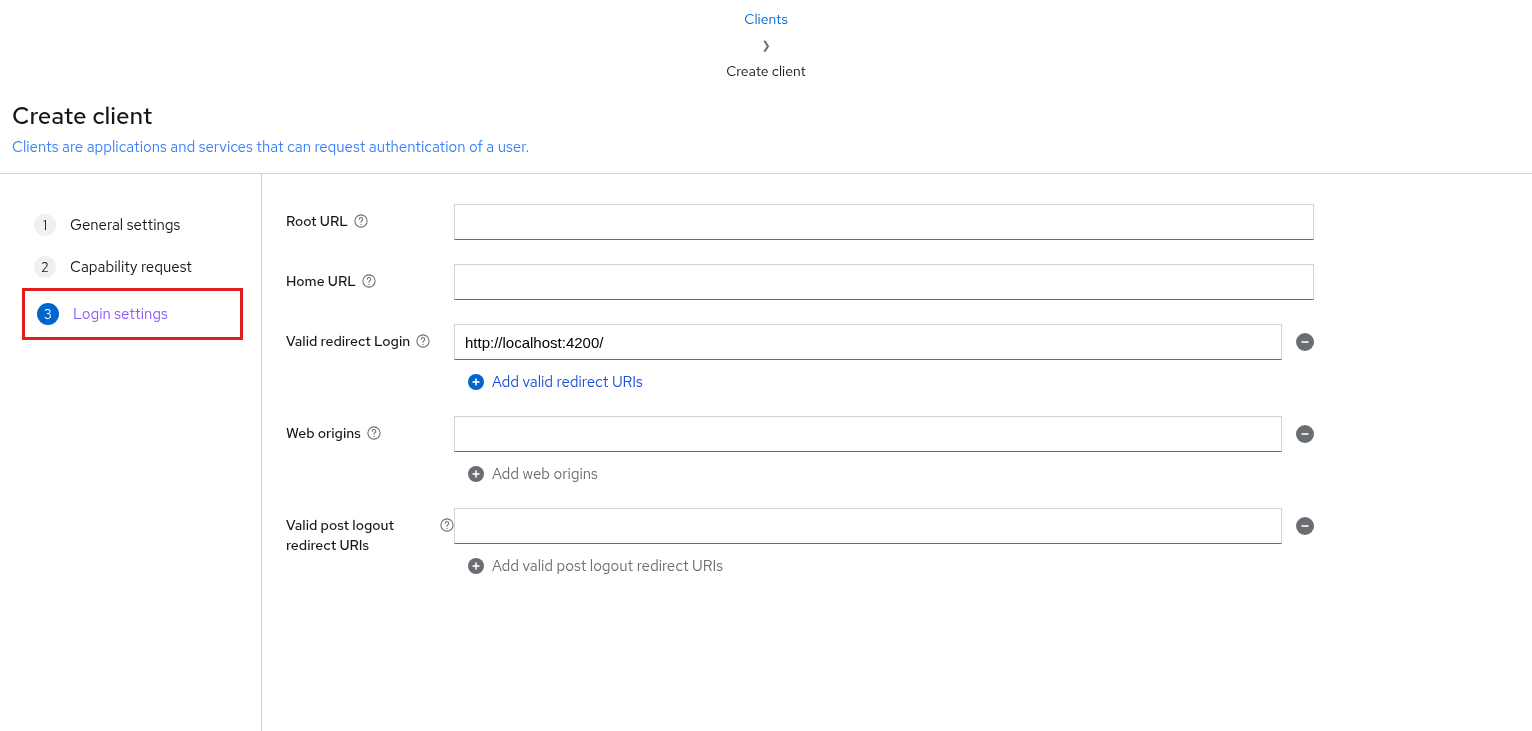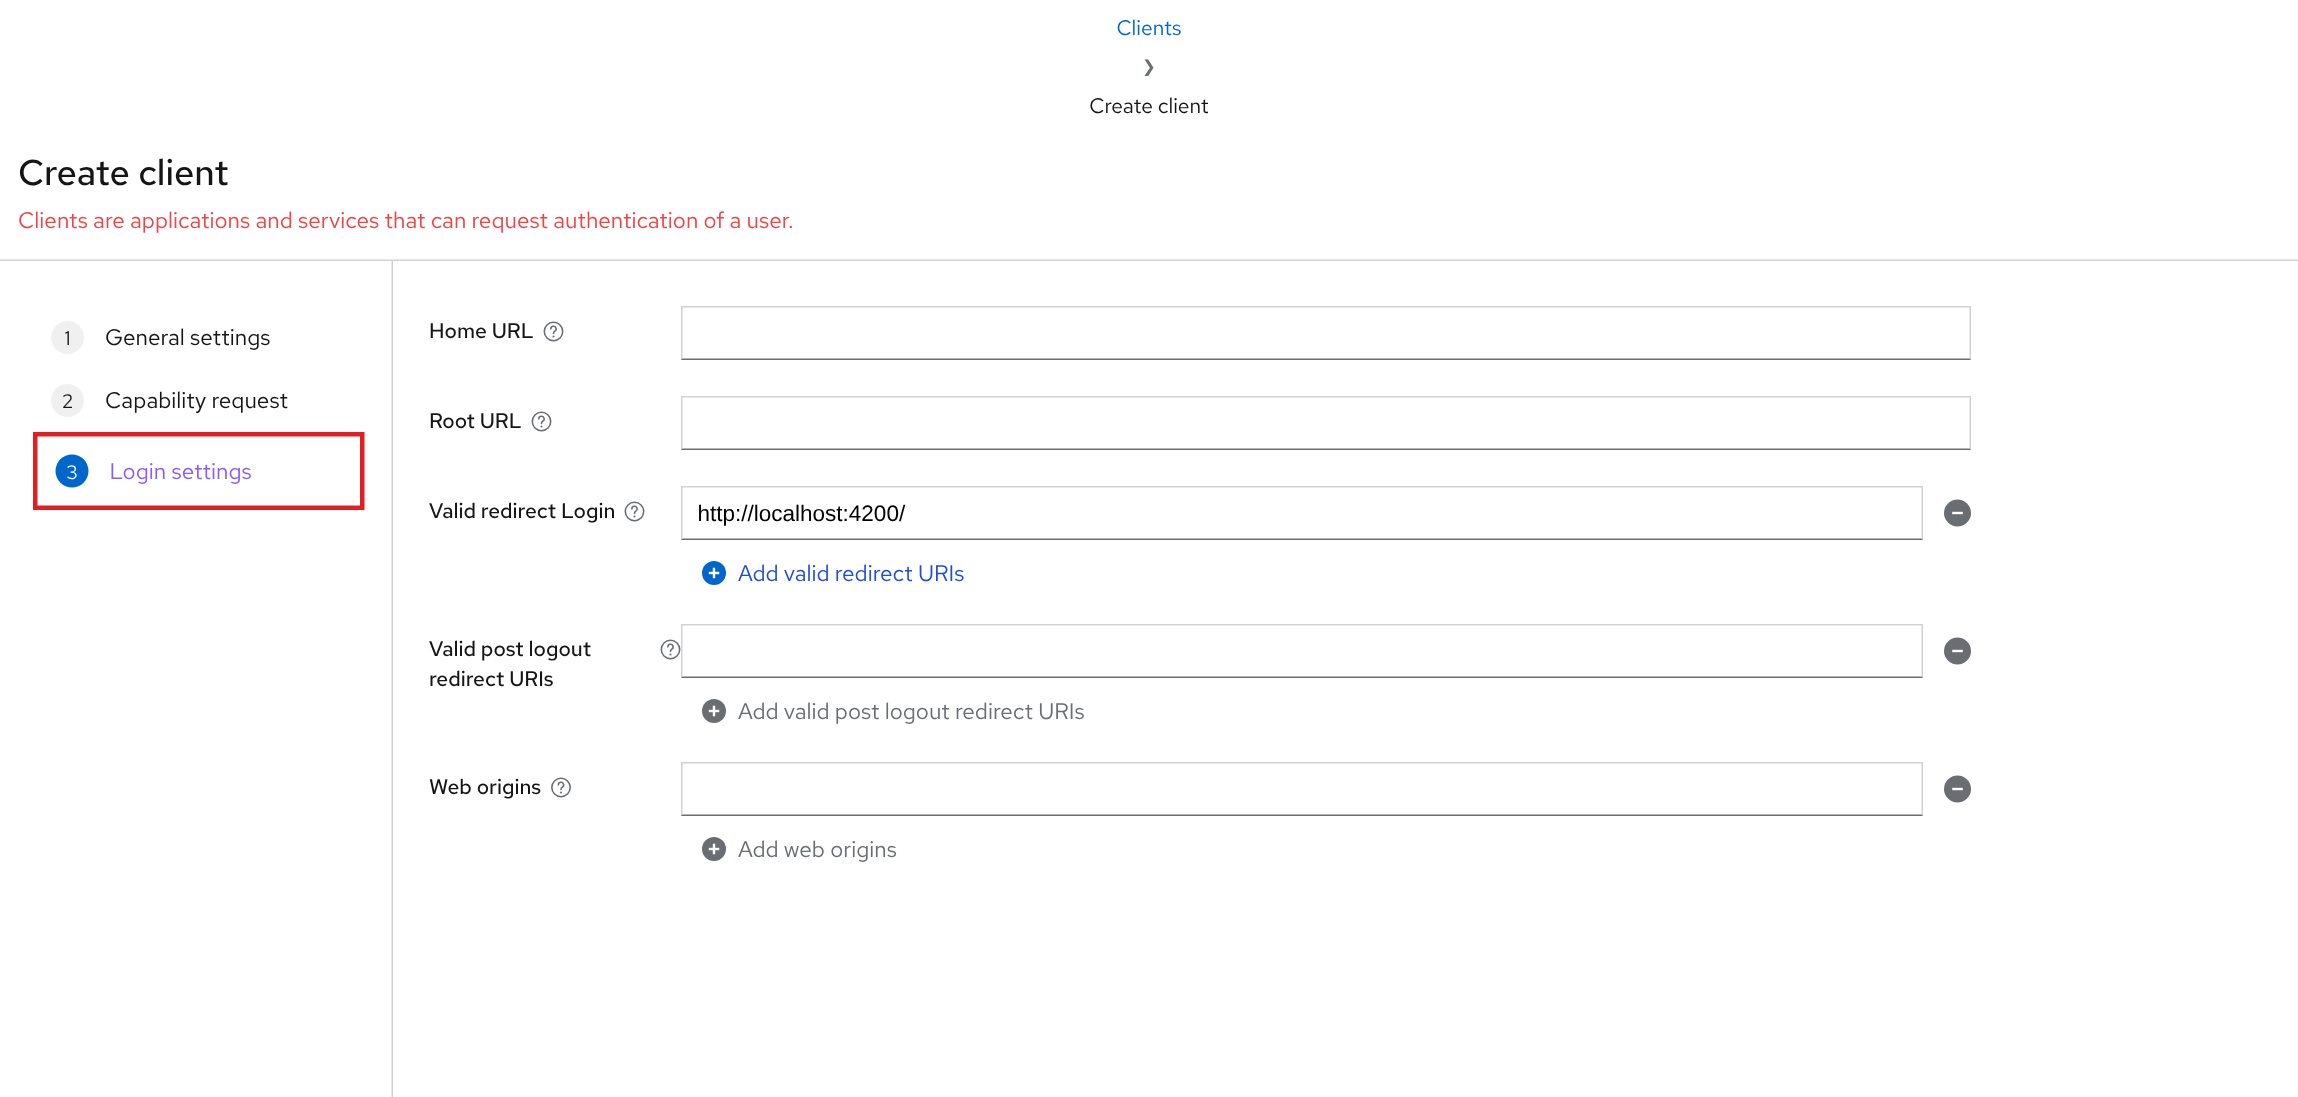--- a/index.html
+++ b/index.html
@@ -27,21 +27,21 @@
     font-size: 11px;
   }
   .breadcrumb-current { color: #151515; }
   .page-title {
     font-size: 24px;
     font-weight: 500;
     padding-bottom: 6px;
   }
   .page-desc {
     font-size: 15px;
-    color: #ef4444;
+    color: #3b82f6;
   }
   .content-region {
     display: flex;
     padding: 0 12px;
   }
   .wizard-nav {
     width: 250px;
     padding: 30px 0 0 0;
     border-right: 1px solid #d2d2d2;
     min-height: 580px;
@@ -203,35 +203,35 @@
         <span class="wizard-badge">3</span>
         <span class="wizard-label">Login settings</span>
       </div>
     </div>
   </aside>
 
   <section class="form-area">
 
     <div class="form-row">
       <div class="form-label-col">
+        <span class="form-label-text">Root URL</span>
+        <svg class="help-icon">
+            <use href="#help-q"></use>
+          </svg>
+      </div>
+      <div class="form-input-col">
+        <div class="input-row">
+          <input class="text-input" type="text" value="" style="">
+        </div>
+      </div>
+    </div>
+
+    <div class="form-row">
+      <div class="form-label-col">
         <span class="form-label-text">Home URL</span>
-        <svg class="help-icon">
-            <use href="#help-q"></use>
-          </svg>
-      </div>
-      <div class="form-input-col">
-        <div class="input-row">
-          <input class="text-input" type="text" value="" style="">
-        </div>
-      </div>
-    </div>
-
-    <div class="form-row">
-      <div class="form-label-col">
-        <span class="form-label-text">Root URL</span>
         <svg class="help-icon">
             <use href="#help-q"></use>
           </svg>
       </div>
       <div class="form-input-col">
         <div class="input-row">
           <input class="text-input" type="text" value="" style="">
         </div>
       </div>
     </div>
@@ -258,66 +258,66 @@
                 <use href="#plus"></use>
               </svg>
             </span>
           <span>Add valid redirect URIs</span>
         </div>
       </div>
     </div>
 
     <div class="form-row">
       <div class="form-label-col">
-        <span class="form-label-text">Valid post logout redirect URIs</span>
+        <span class="form-label-text">Web origins</span>
         <svg class="help-icon">
             <use href="#help-q"></use>
           </svg>
       </div>
       <div class="form-input-col">
         <div class="input-row">
           <input class="text-input" type="text" value="" style="">
           <span class="remove-btn">
             <svg>
                 <use href="#minus"></use>
               </svg>
           </span>
         </div>
         <div class="add-link muted">
           <span class="plus-circle muted">
               <svg>
                 <use href="#plus"></use>
               </svg>
             </span>
-          <span>Add valid post logout redirect URIs</span>
-        </div>
-      </div>
-    </div>
-
-    <div class="form-row">
-      <div class="form-label-col">
-        <span class="form-label-text">Web origins</span>
+          <span>Add web origins</span>
+        </div>
+      </div>
+    </div>
+
+    <div class="form-row">
+      <div class="form-label-col">
+        <span class="form-label-text">Valid post logout redirect URIs</span>
         <svg class="help-icon">
             <use href="#help-q"></use>
           </svg>
       </div>
       <div class="form-input-col">
         <div class="input-row">
           <input class="text-input" type="text" value="" style="">
           <span class="remove-btn">
             <svg>
                 <use href="#minus"></use>
               </svg>
           </span>
         </div>
         <div class="add-link muted">
           <span class="plus-circle muted">
               <svg>
                 <use href="#plus"></use>
               </svg>
             </span>
-          <span>Add web origins</span>
+          <span>Add valid post logout redirect URIs</span>
         </div>
       </div>
     </div>
 
   </section>
 </div>
 
 </body></html>

